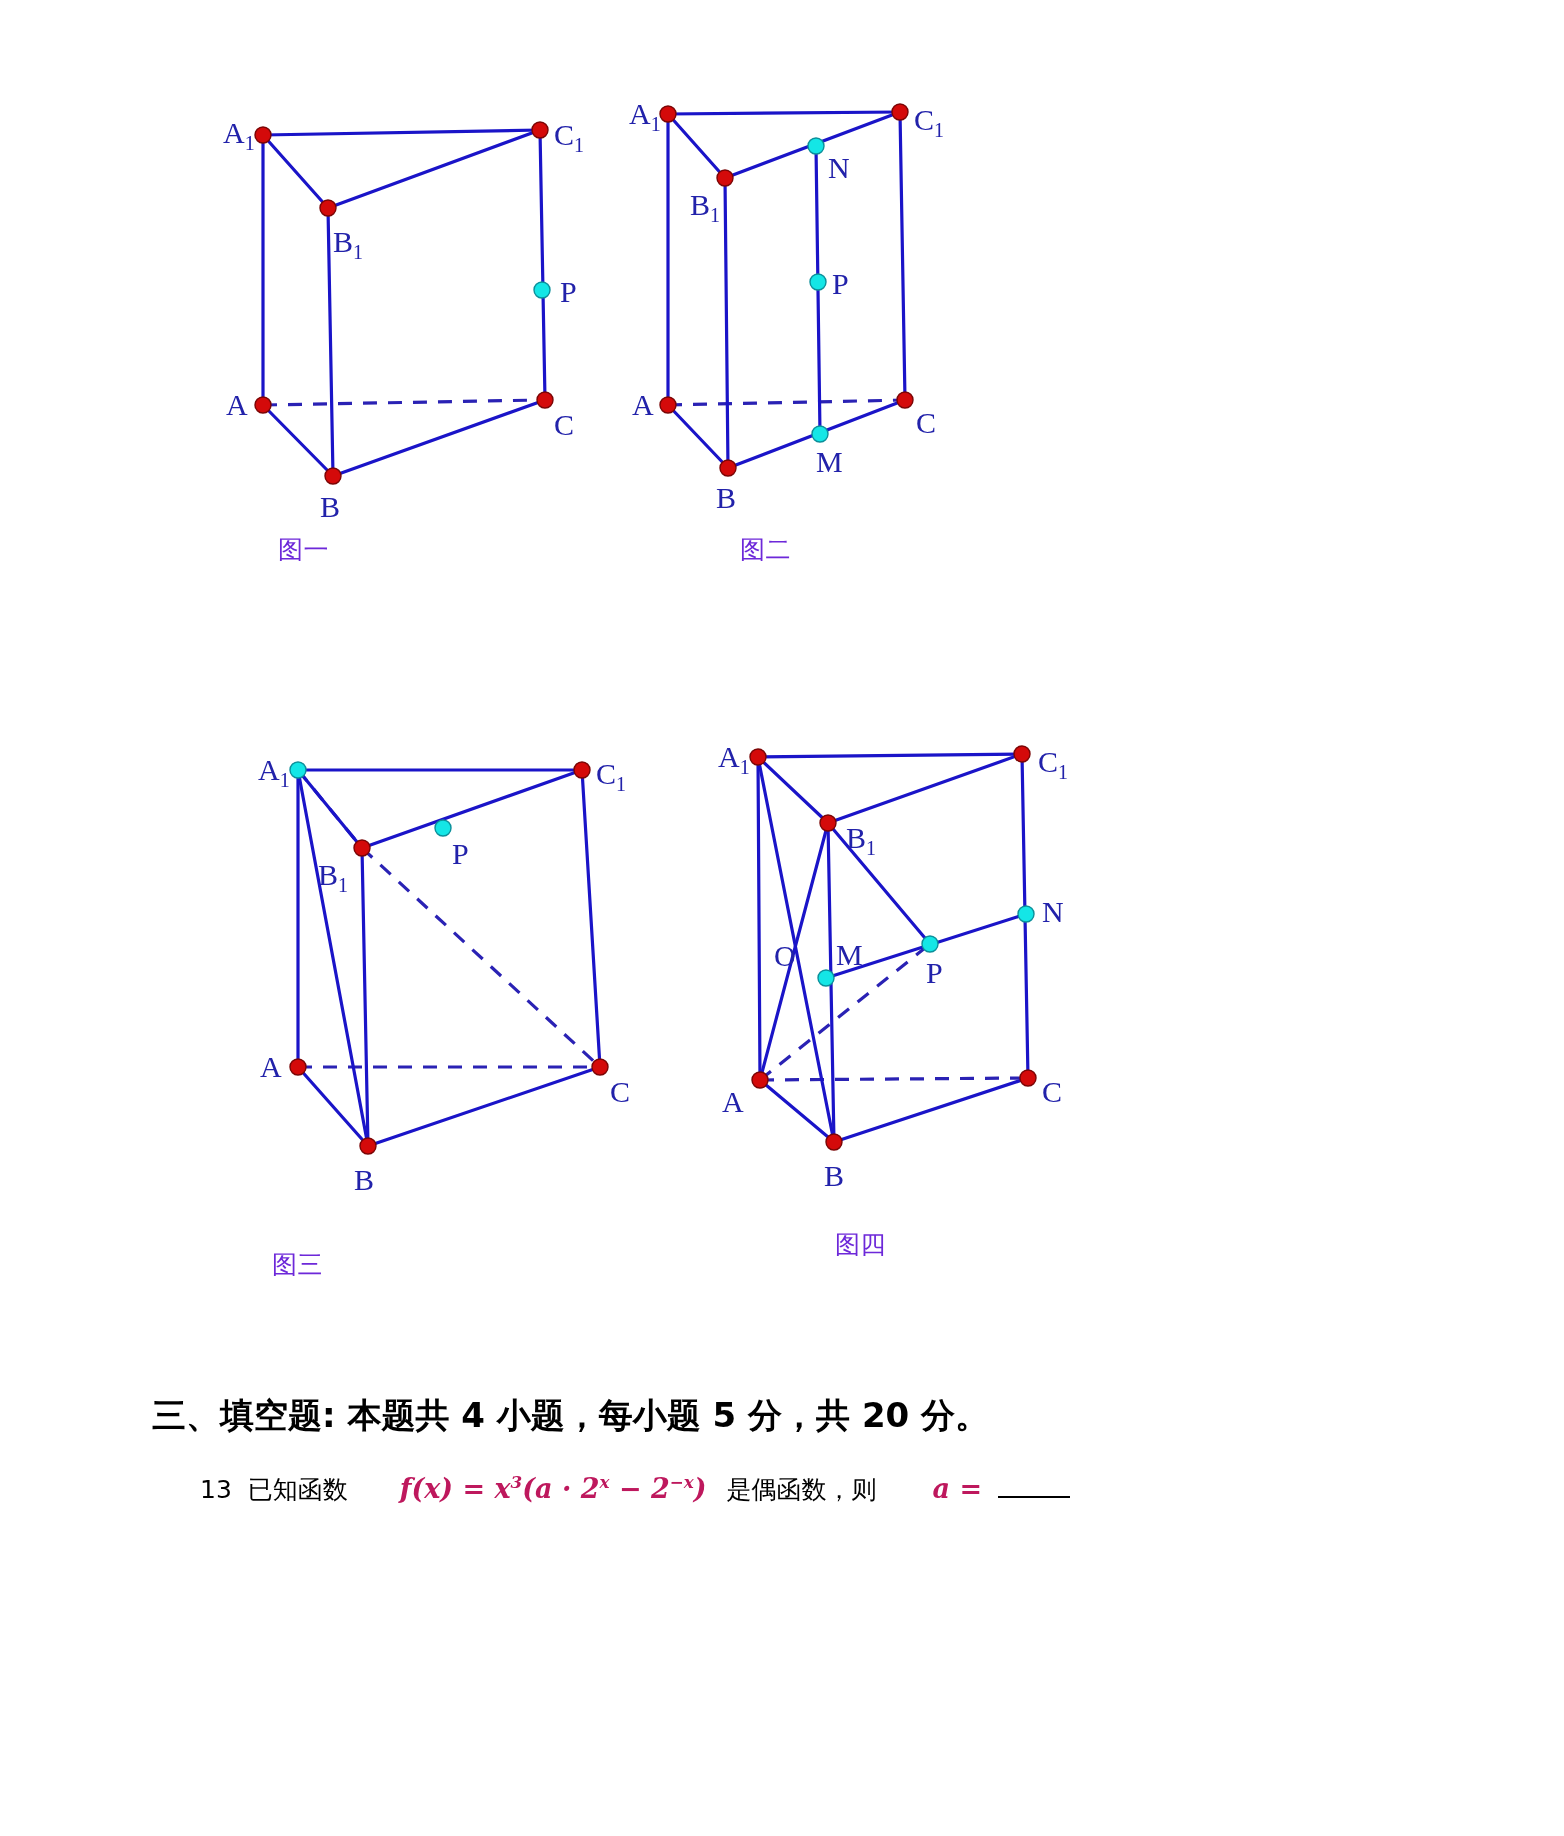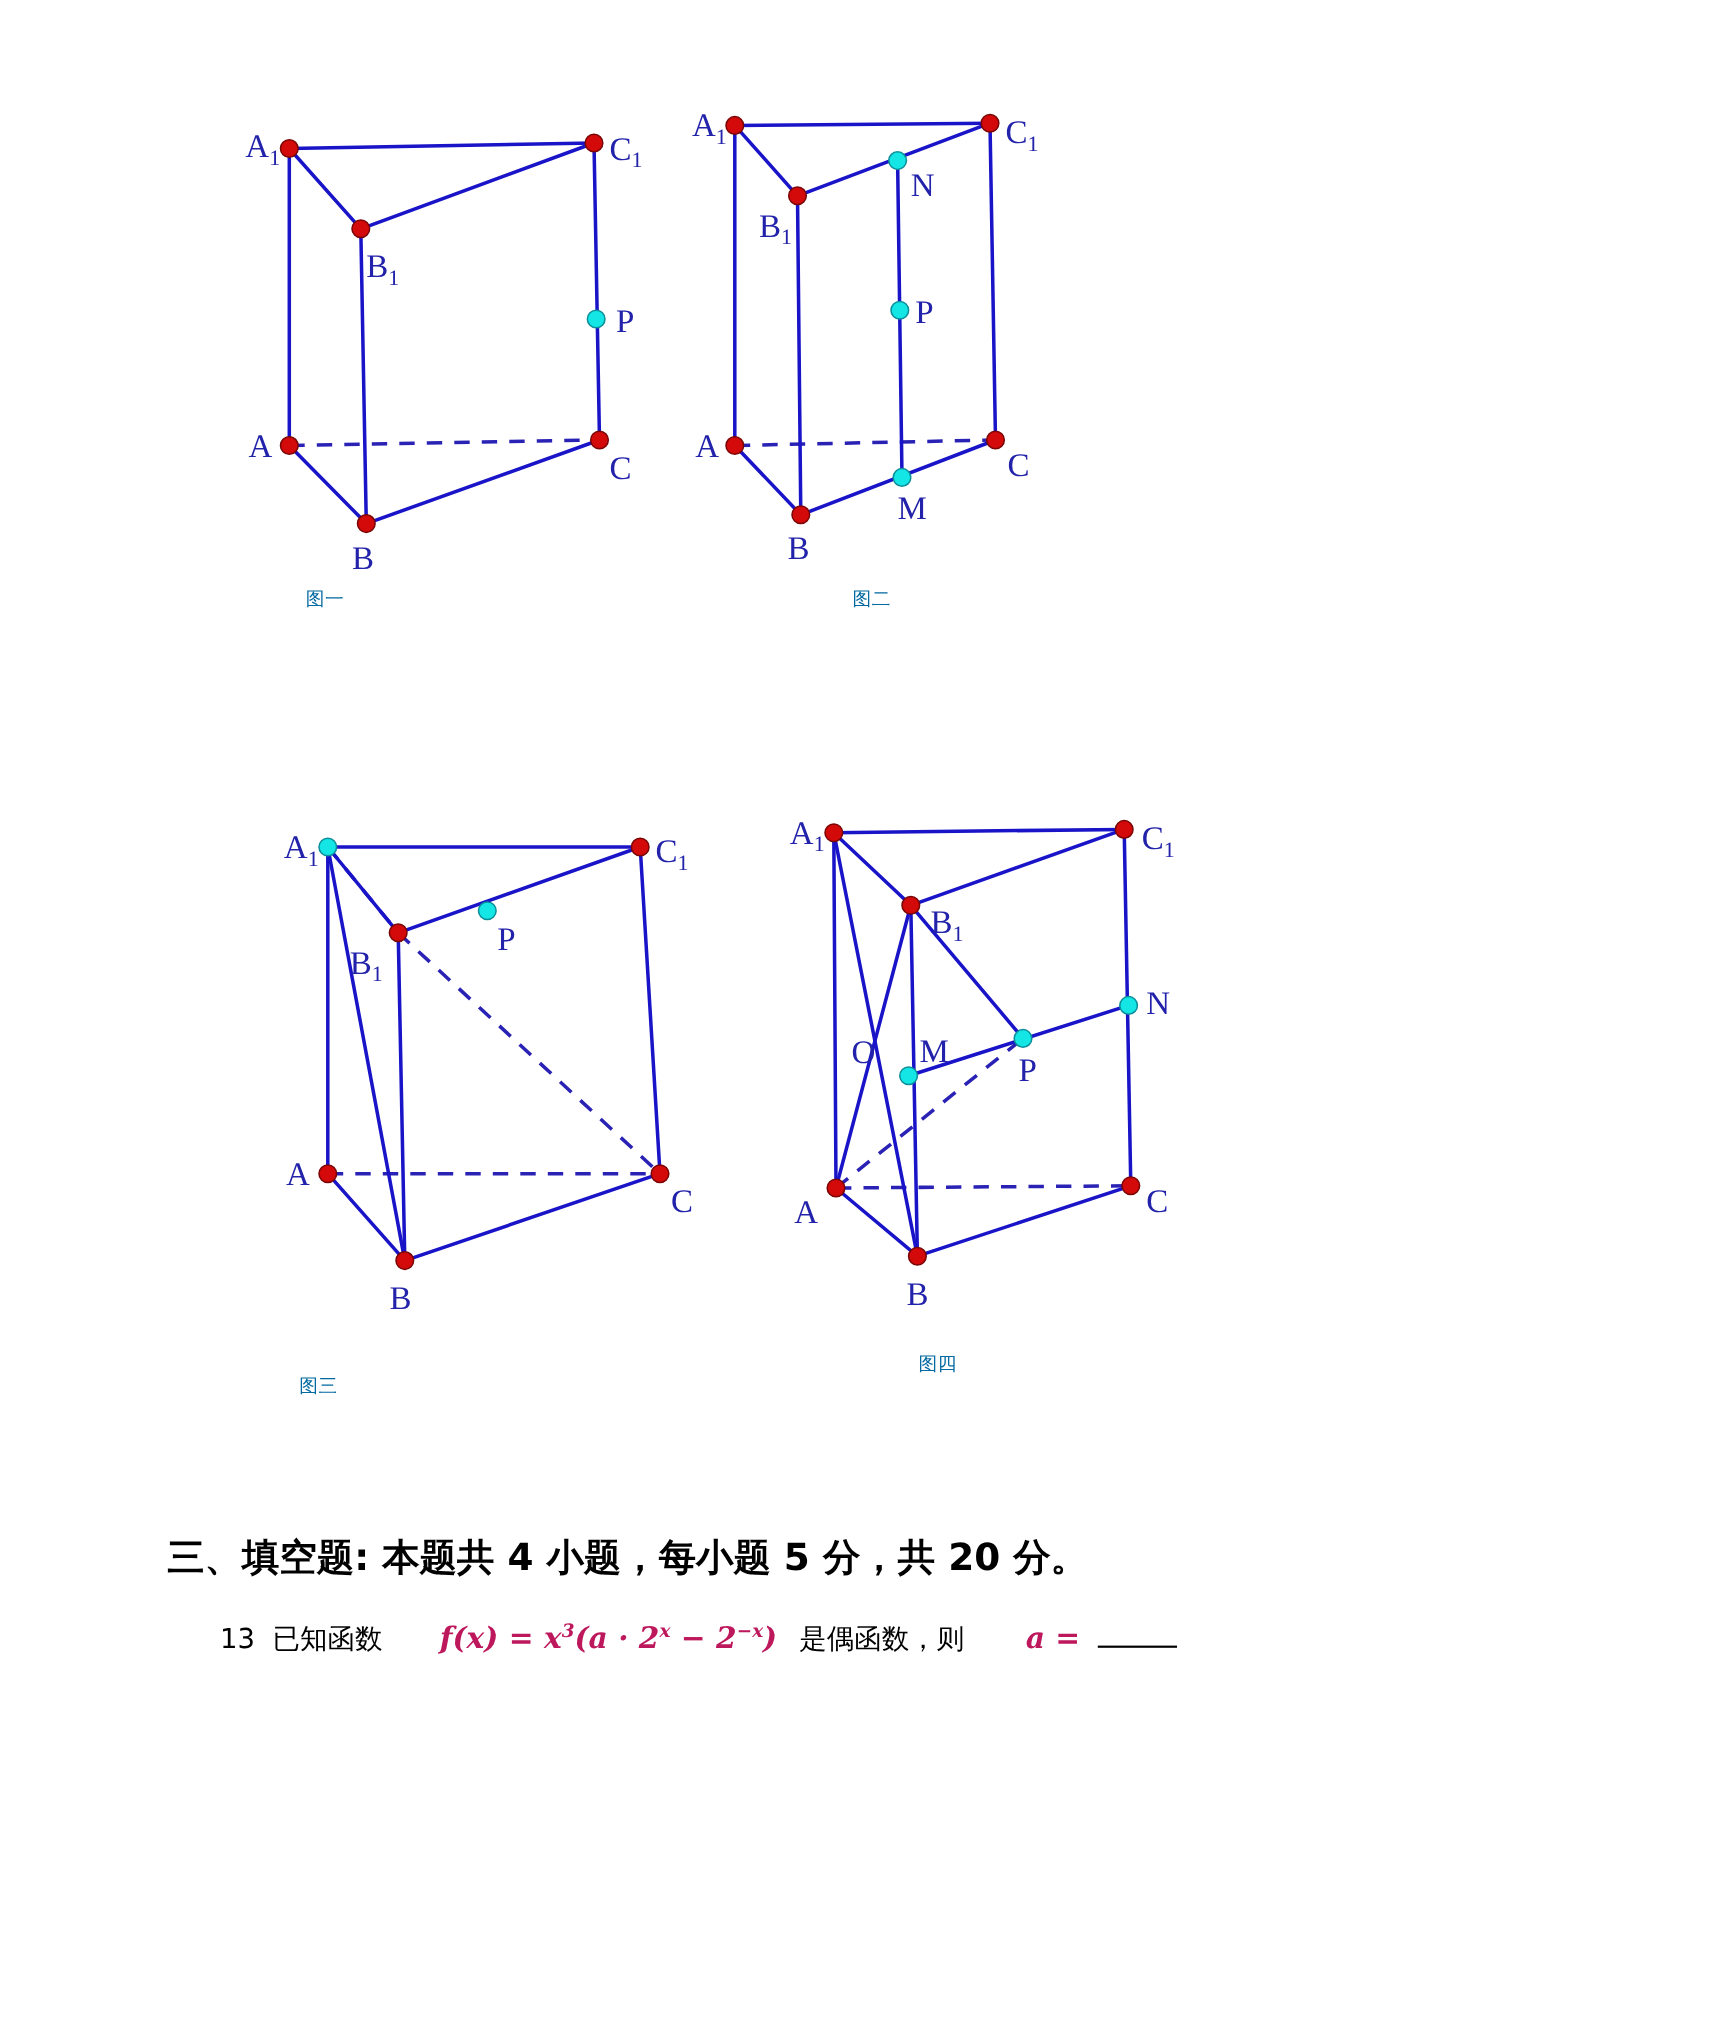--- a/index.html
+++ b/index.html
@@ -20,22 +20,22 @@
     position: relative;
     width: 1564px;
     height: 1568px;
   }
   .figure-block {
     position: absolute;
   }
   .fig-caption {
     position: absolute;
     font-family: "DejaVu Sans", "Liberation Sans", sans-serif;
-    font-size: 17px;
-    color: #0369a1;
+    font-size: 25px;
+    color: #6d28d9;
     white-space: nowrap;
     letter-spacing: 0.5px;
   }
   svg {
     display: block;
     overflow: visible;
   }
   .vlabel {
     font-family: "Liberation Serif", "DejaVu Serif", serif;
     font-size: 30px;
@@ -200,21 +200,21 @@
         <tspan>C</tspan><tspan class="vlabel-sub" dy="7">1</tspan>
       </text>
       <text class="vlabel" x="12" y="325">A</text>
       <text class="vlabel" x="96" y="418">B</text>
       <text class="vlabel" x="296" y="343">C</text>
       <text class="vlabel" x="208" y="88">N</text>
       <text class="vlabel" x="212" y="204">P</text>
       <text class="vlabel" x="196" y="382">M</text>
     </svg>
   </div>
-  <div class="fig-caption" style="left:775px; top:533px;">图二</div>
+  <div class="fig-caption" style="left:740px; top:533px;">图二</div>
 
   <div class="figure-block" style="left:240px; top:740px; width:420px; height:460px;">
     <svg width="420" height="460" viewBox="0 0 420 460">
 
       <line class="edge-hidden" x1="58" y1="327" x2="360" y2="327"></line>
       <line class="edge-hidden" x1="122" y1="108" x2="360" y2="327"></line>
       <line class="edge-hidden" x1="58" y1="30" x2="122" y2="108"></line>
 
       <line class="edge" x1="58" y1="30" x2="342" y2="30"></line>
       <line class="edge" x1="58" y1="30" x2="122" y2="108"></line>

